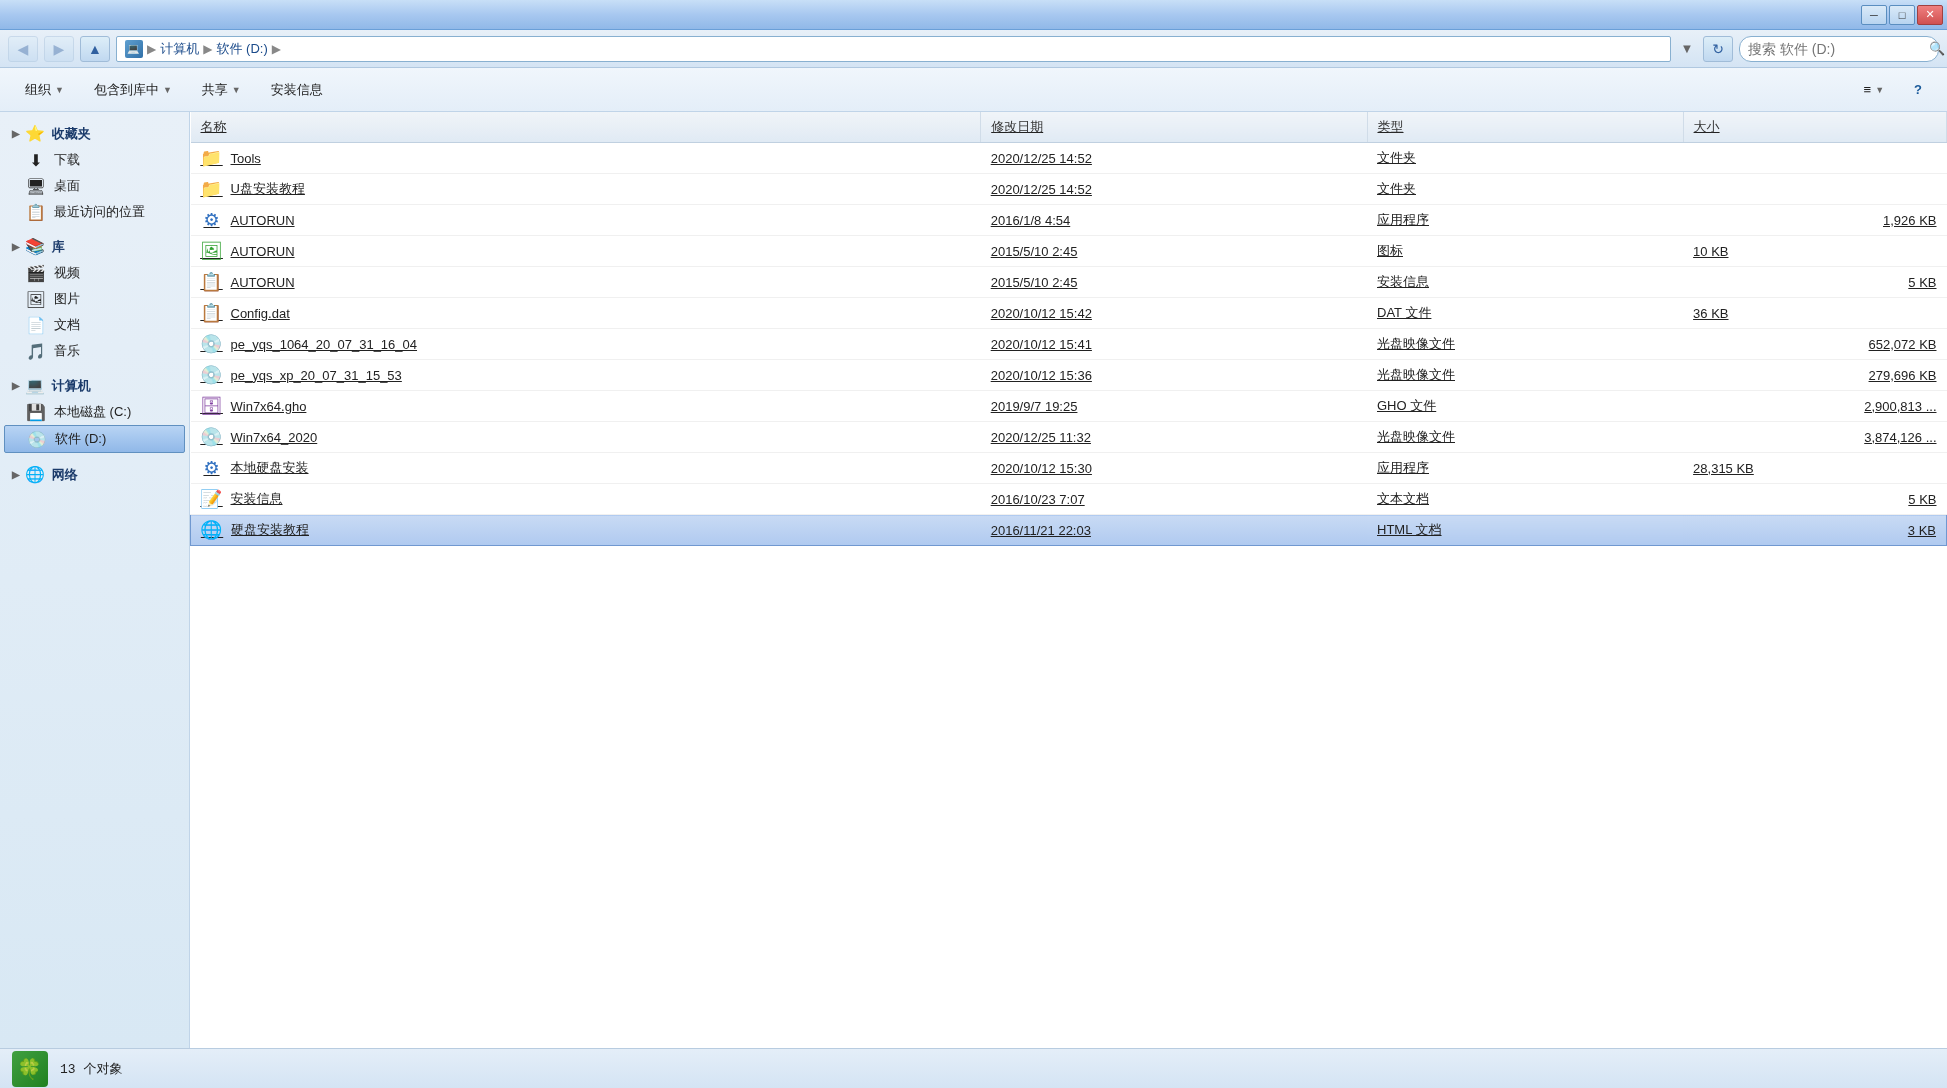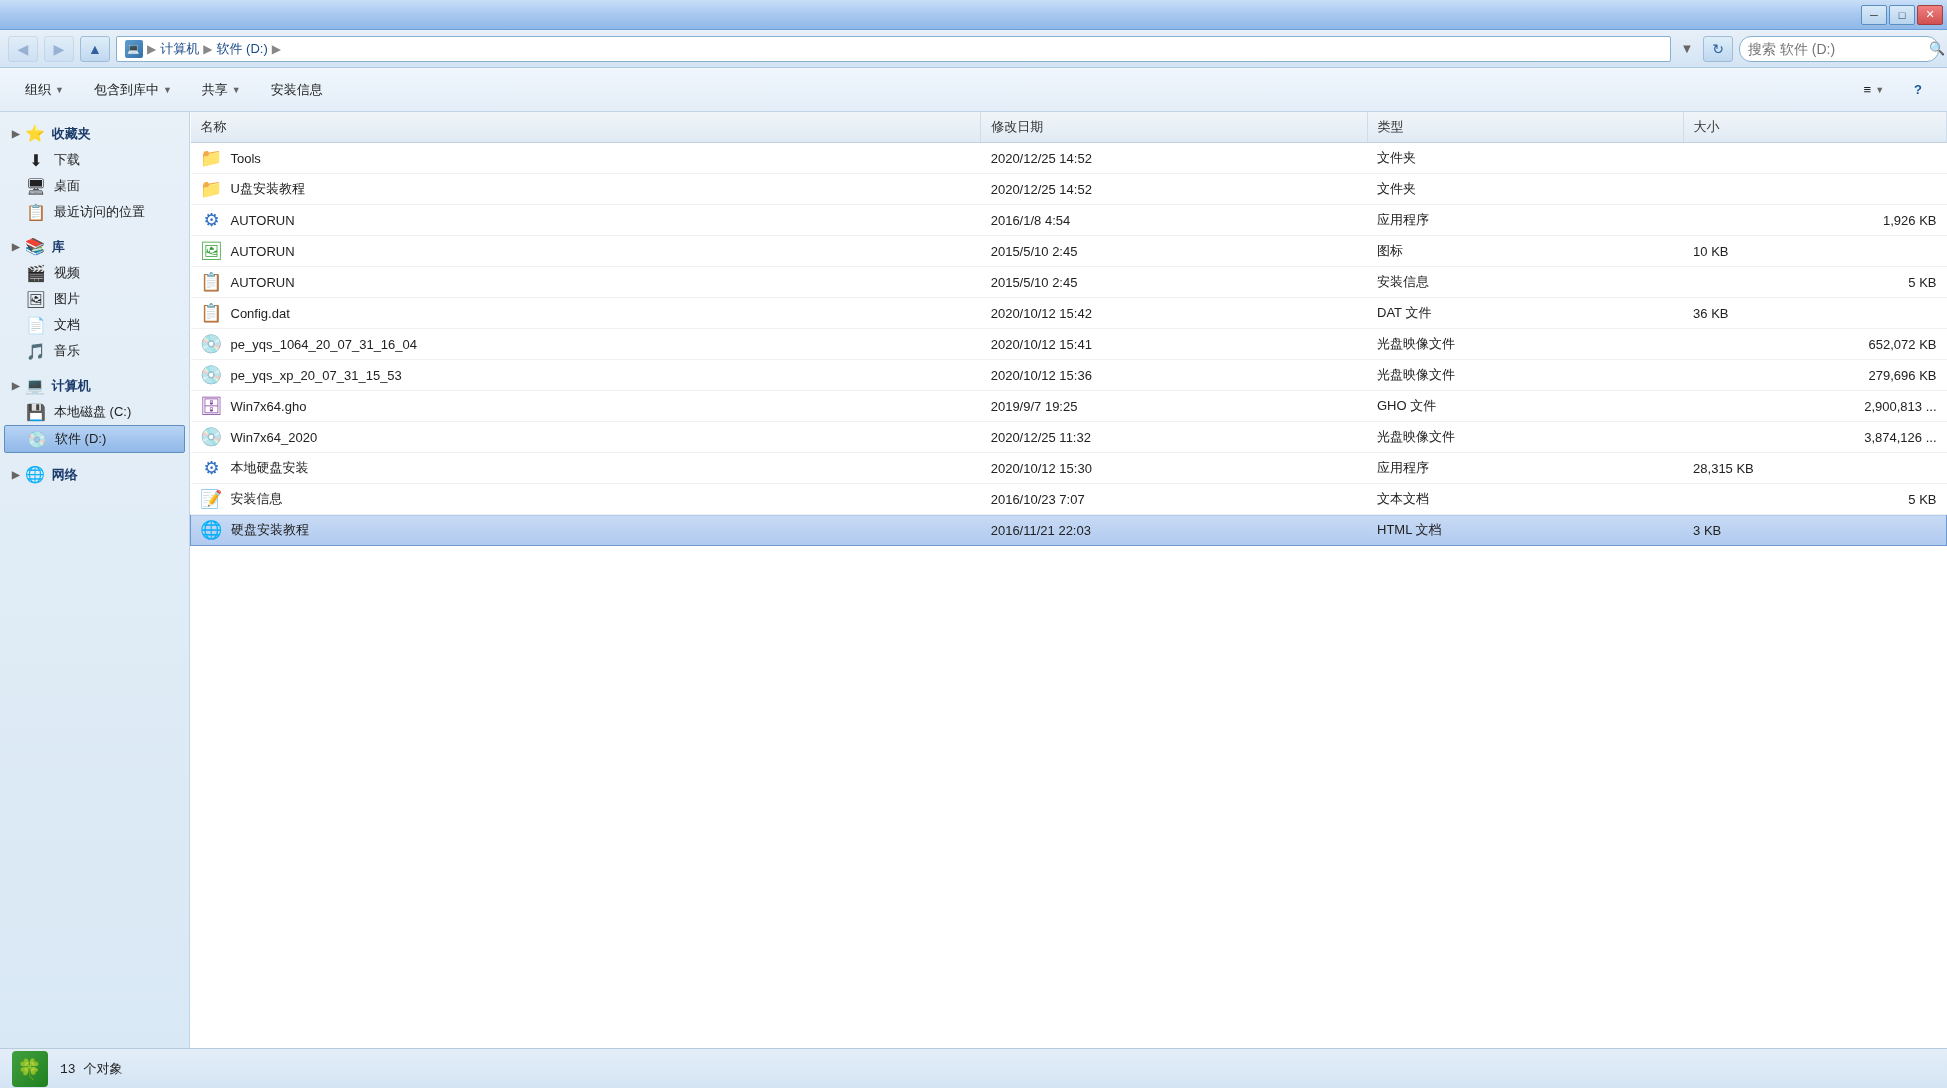--- a/index.html
+++ b/index.html
@@ -205,20 +205,21 @@
 
     
     .file-list {
       flex: 1;
       overflow-y: auto;
       background: white;
     }
     .file-table {
       width: 100%;
       border-collapse: collapse;
+      text-decoration: underline;
     }
     .file-table thead th {
       background: linear-gradient(to bottom, #f0f4f8, #e0eaf4);
       border-bottom: 1px solid #c0d0e0;
       border-right: 1px solid #d0dce8;
       padding: 6px 10px;
       text-align: left;
       font-size: 13px;
       font-weight: normal;
       color: #333;
@@ -562,21 +563,21 @@
     </tr>
           <tr class="selected">
       <td>
         <div class="file-name-cell">
           <div class="file-icon icon-html">🌐</div>
           <span>硬盘安装教程</span>
         </div>
       </td>
       <td>2016/11/21 22:03</td>
       <td>HTML 文档</td>
-      <td style="text-align:left">3 KB</td>
+      <td style="text-align:right">3 KB</td>
     </tr>
         </tbody>
     </table>
   </div>
 
 </div>
 
 <div class="status-bar">
   <div class="status-app-icon">🍀</div>
   <span class="status-text">13 个对象</span>

